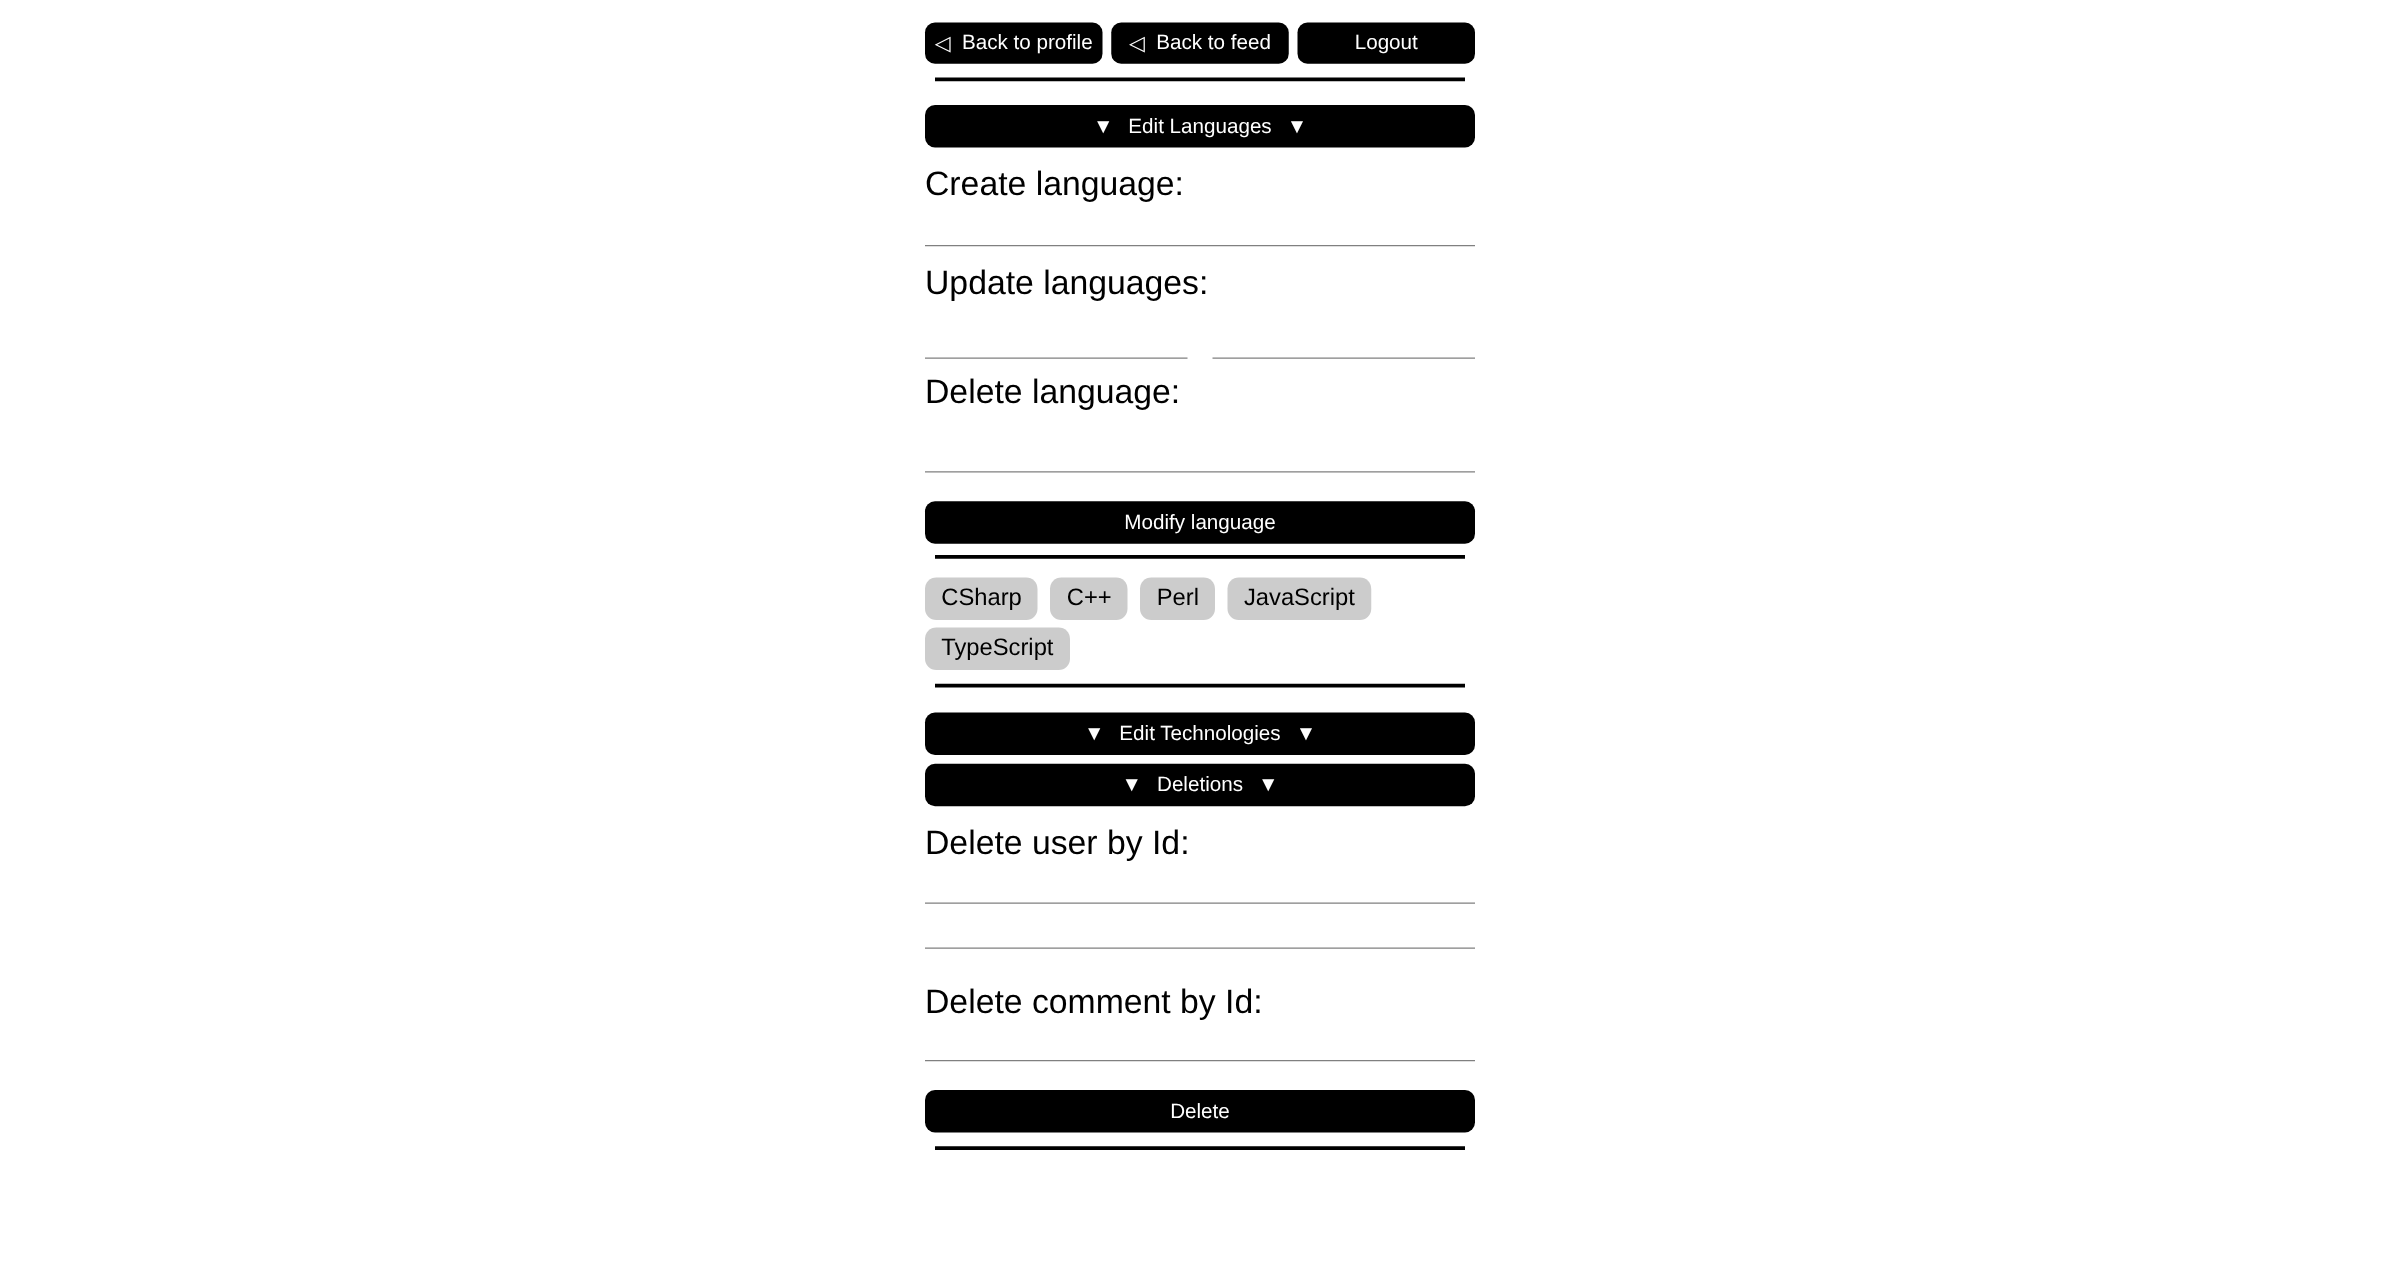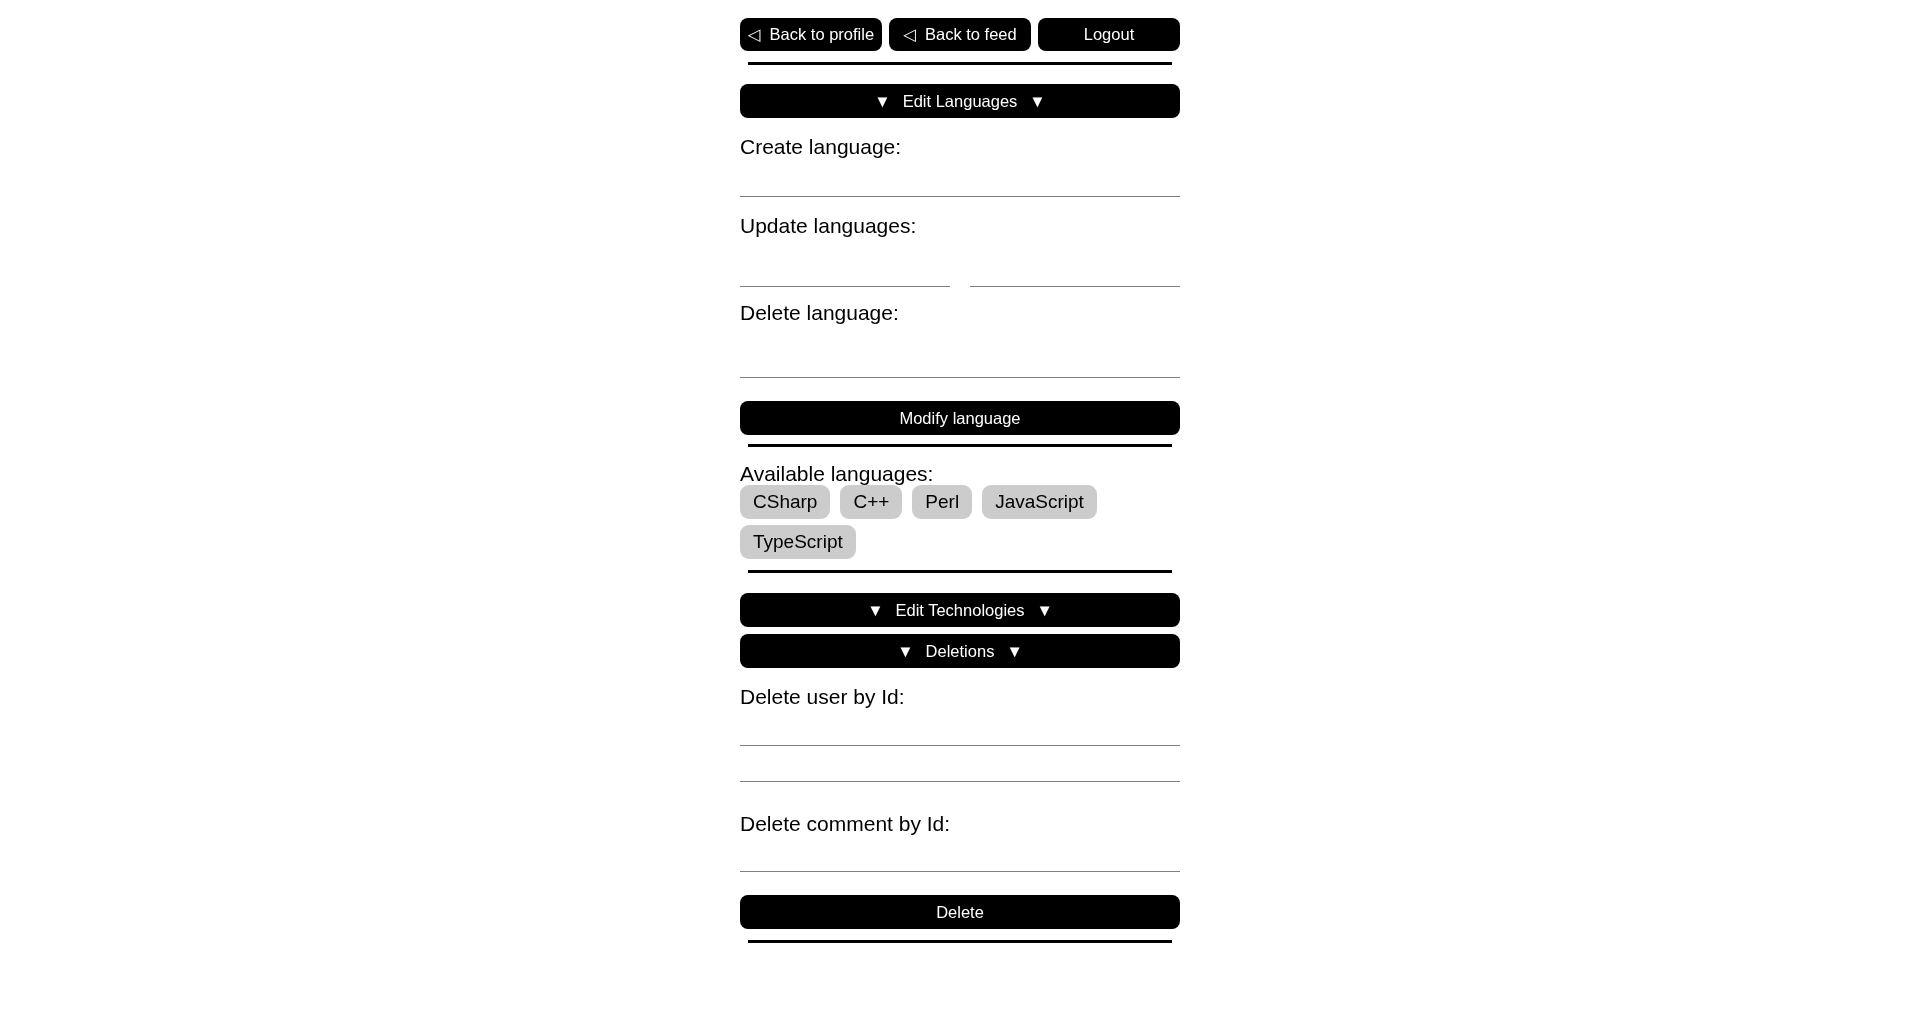--- a/index.html
+++ b/index.html
@@ -45,21 +45,21 @@
   hr.thick {
     border: none;
     border-top: 3px solid #000000;
     margin: 11px 8px 19px 8px;
   }
   hr.thick.after-modify { margin: 9px 8px 15px 8px; }
   hr.thick.after-tags   { margin: 11px 8px 20px 8px; }
   hr.thick.bottom       { margin: 11px 8px 0 8px; }
   
   .field-label {
-    font-size: 21px;
+    font-size: 27px;
     line-height: 24px;
     color: #000000;
     margin-top: 17px;
   }
   .line-input {
     display: block;
     width: 100%;
     height: 38px;
     border: none;
     border-bottom: 1px solid #808080;
@@ -141,21 +141,20 @@
 
   <div class="field-label mt-14">Delete language:</div>
   <input class="line-input tall-53" type="text" value="" style="">
 
   <button class="btn btn-block mt-23">
     <span>Modify language</span>
   </button>
 
   <hr class="thick after-modify">
 
-  <div class="field-label avail-label">Available languages:</div>
   <div class="tags">
     <button class="tag">CSharp</button>
     <button class="tag">C++</button>
     <button class="tag">Perl</button>
     <button class="tag">JavaScript</button>
     <button class="tag">TypeScript</button>
   </div>
 
   <hr class="thick after-tags">
 

